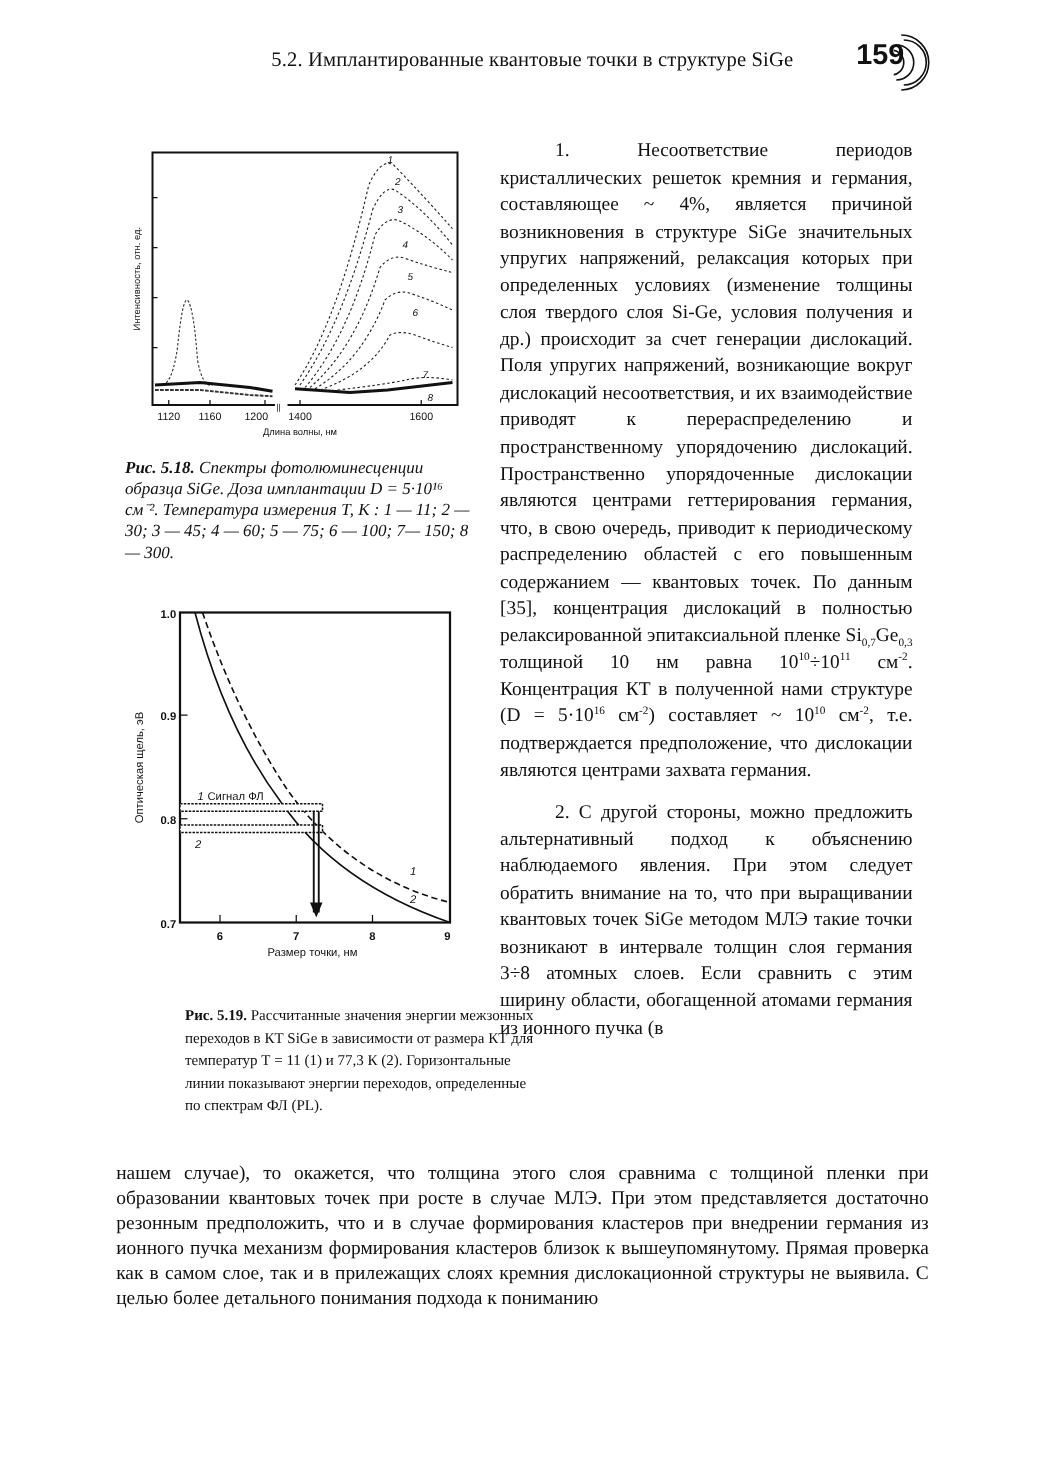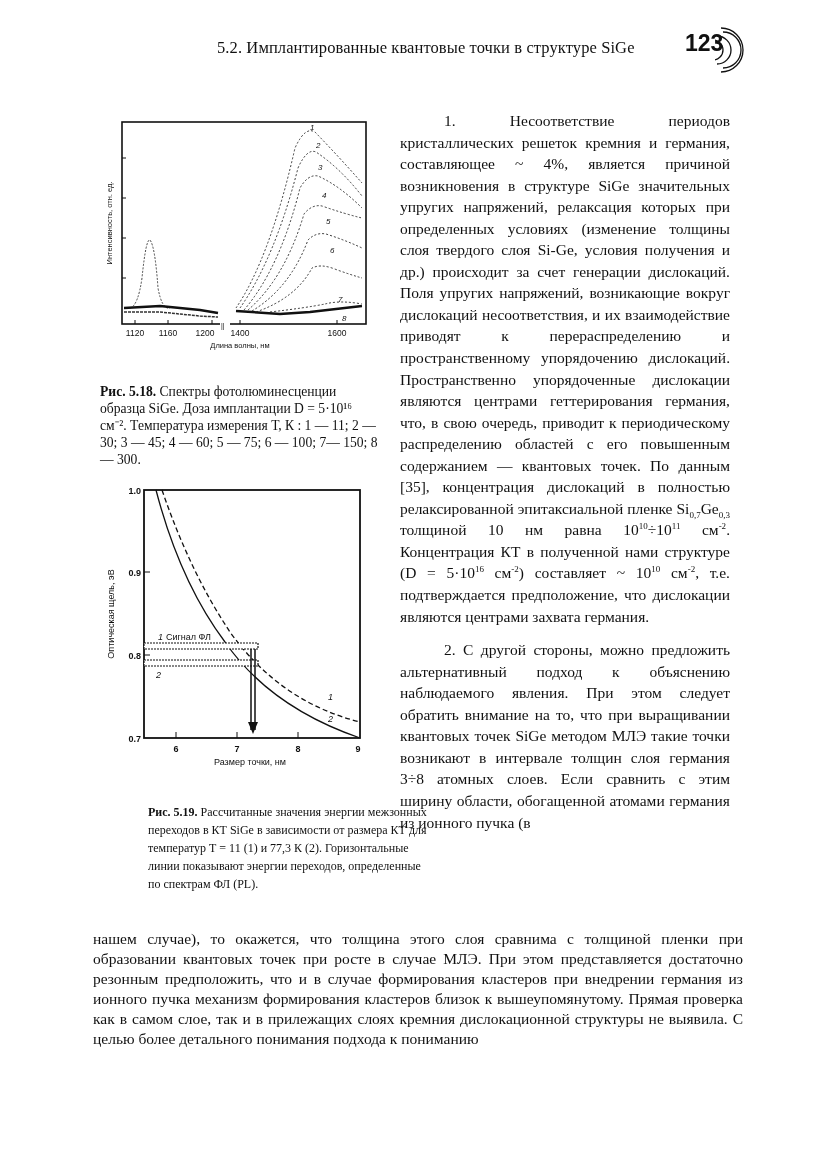--- a/index.html
+++ b/index.html
@@ -4,39 +4,39 @@
   <style>
     html, body { margin:0; padding:0; background:#ffffff; }
     body { width:832px; height:1168px; position:relative; overflow:hidden;
            font-family:"Liberation Serif", serif; color:#111; }
     .header { position:absolute; left:185px; top:30px; width:560px; height:40px; }
     .header-title { position:absolute; left:0; top:8px; font-size:16.5px; letter-spacing:0.1px;margin-left:32px; }
     .page-num { position:absolute; left:500px; top:0px; font-family:"Liberation Sans", sans-serif; font-weight:bold; font-size:23px; }
     .page-deco { position:absolute; left:530px; top:-6px; }
 
     .fig1 { position:absolute; left:100px; top:118px; width:268px; height:240px; }
-    .fig1-cap { position:absolute; left:100px; top:383px; width:280px; font-size:13.6px; line-height:17px; }
+    .fig1-cap { position:absolute; left:100px; top:365px; width:280px; font-size:13.6px; line-height:17px;font-style:italic; }
     .fig2 { position:absolute; left:100px; top:482px; width:270px; height:290px; }
     .fig2-cap { position:absolute; left:100px; top:803px; width:280px; font-size:12px; line-height:18px;margin-left:48px; }
     .cap b { font-weight:bold; }
 
     .col-right { position:absolute; left:388px; top:98px; width:354px; font-size:15.5px; line-height:21.55px; text-align:justify; }
     .col-right p { margin:12px; }
     .indent { text-indent:44px; }
     .full { position:absolute; left:93px; top:929px; width:650px; font-size:15.5px; line-height:20px; text-align:justify; }
     .full p { margin:0; }
     sup, sub { font-size:9px; line-height:0; }
     svg text { font-family:"Liberation Sans", sans-serif; }
   </style>
 </head>
 <body>
 
 <div class="header">
   <div class="header-title">5.2. Имплантированные квантовые точки в структуре SiGe</div>
-  <div class="page-num">123</div>
+  <div class="page-num">159</div>
   <svg class="page-deco" width="34" height="52">
     <g fill="none" stroke="#111" stroke-width="1.3">
       <path d="M6 4 A22 22 0 0 1 6 48"></path>
       <path d="M10 8 A18 18 0 0 1 10 44" transform="translate(-2,0)"></path>
       <path d="M2 12 A14 14 0 0 1 2 40"></path>
       <path d="M-2 16 A10 10 0 0 1 -2 36"></path>
     </g>
   </svg>
 </div>
 

